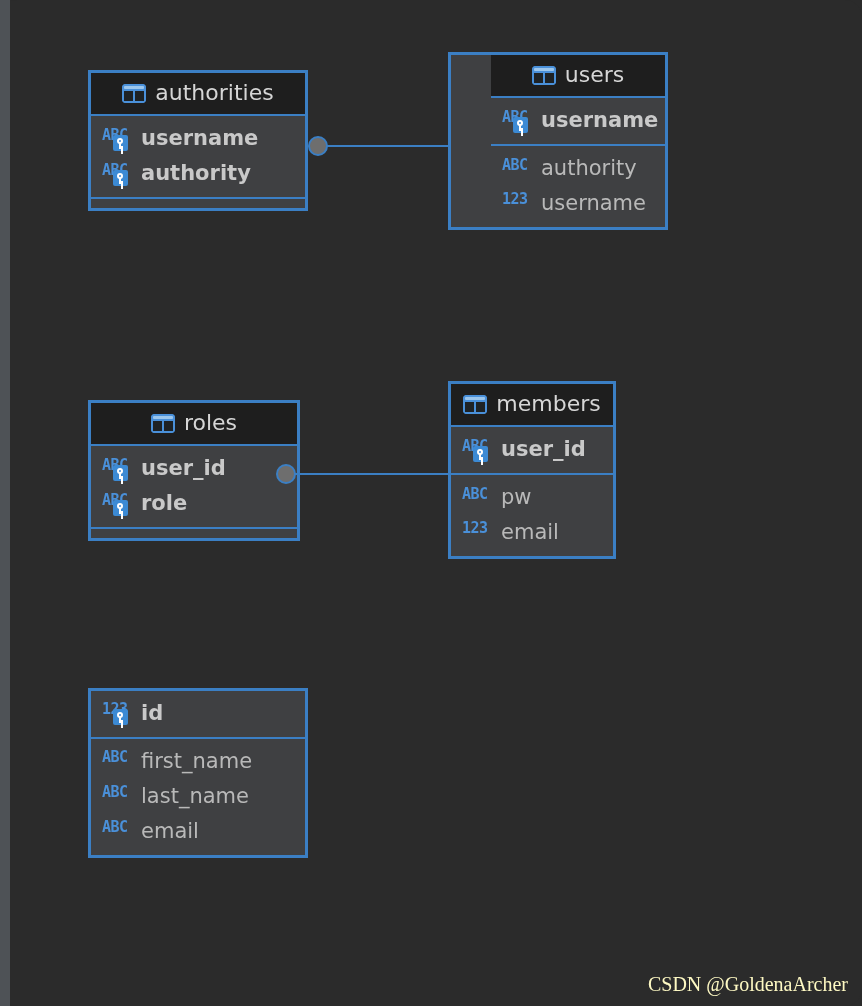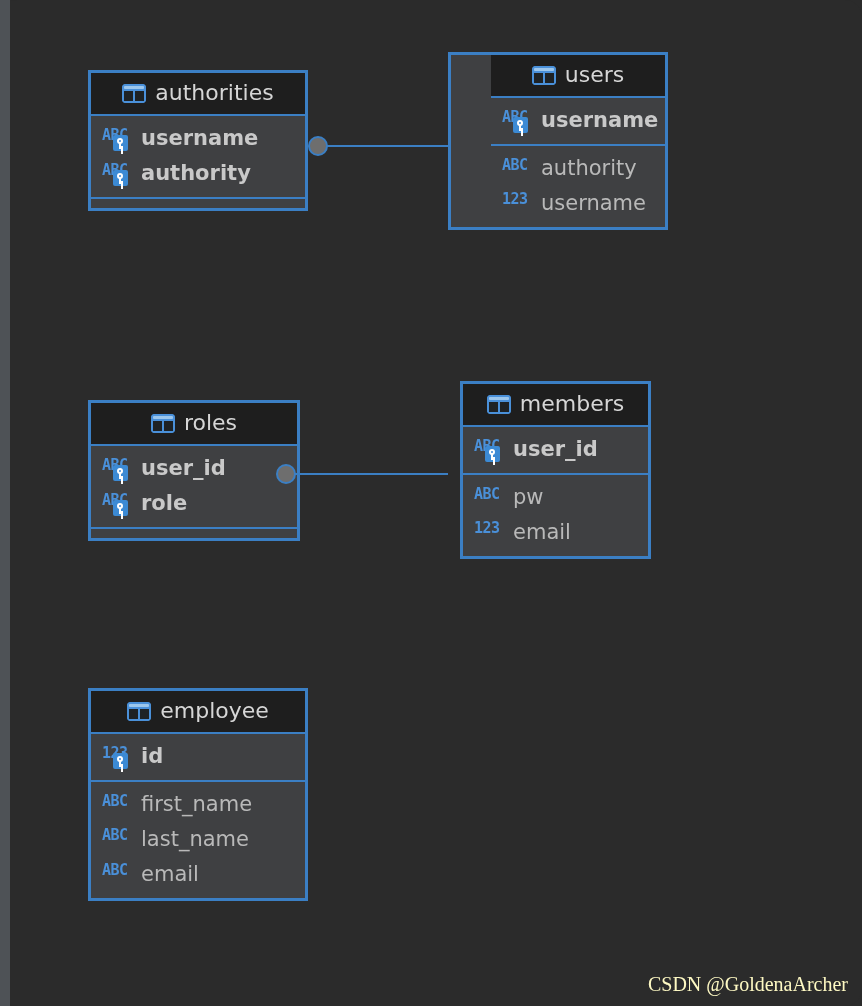--- a/index.html
+++ b/index.html
@@ -277,21 +277,21 @@
           <div class="col-row pk">
             <span class="icon icon-type">
               <span class="type-label">ABC</span>
               <span class="key-badge"></span>
             </span>
             <span class="col-name">role</span>
           </div>
         </div>
         <div class="col-group empty"></div>
       </div>
-      <div class="entity" style="left: 460px; top: 381px; width: 191px;">
+      <div class="entity" style="left: 448px; top: 381px; width: 168px;">
         <div class="entity-header">
           <span class="icon icon-table"></span>
           <span class="ttl">members</span>
         </div>
         <div class="col-group">
           <div class="col-row pk">
             <span class="icon icon-type">
               <span class="type-label">ABC</span>
               <span class="key-badge"></span>
             </span>
@@ -307,24 +307,20 @@
           </div>
           <div class="col-row">
             <span class="icon icon-type">
               <span class="type-label">123</span>
             </span>
             <span class="col-name">email</span>
           </div>
         </div>
       </div>
       <div class="entity" style="left: 88px; top: 688px; width: 220px;">
-        <div class="entity-header">
-          <span class="icon icon-table"></span>
-          <span class="ttl">employee</span>
-        </div>
         <div class="col-group">
           <div class="col-row pk">
             <span class="icon icon-type">
               <span class="type-label">123</span>
               <span class="key-badge"></span>
             </span>
             <span class="col-name">id</span>
           </div>
         </div>
         <div class="col-group">

